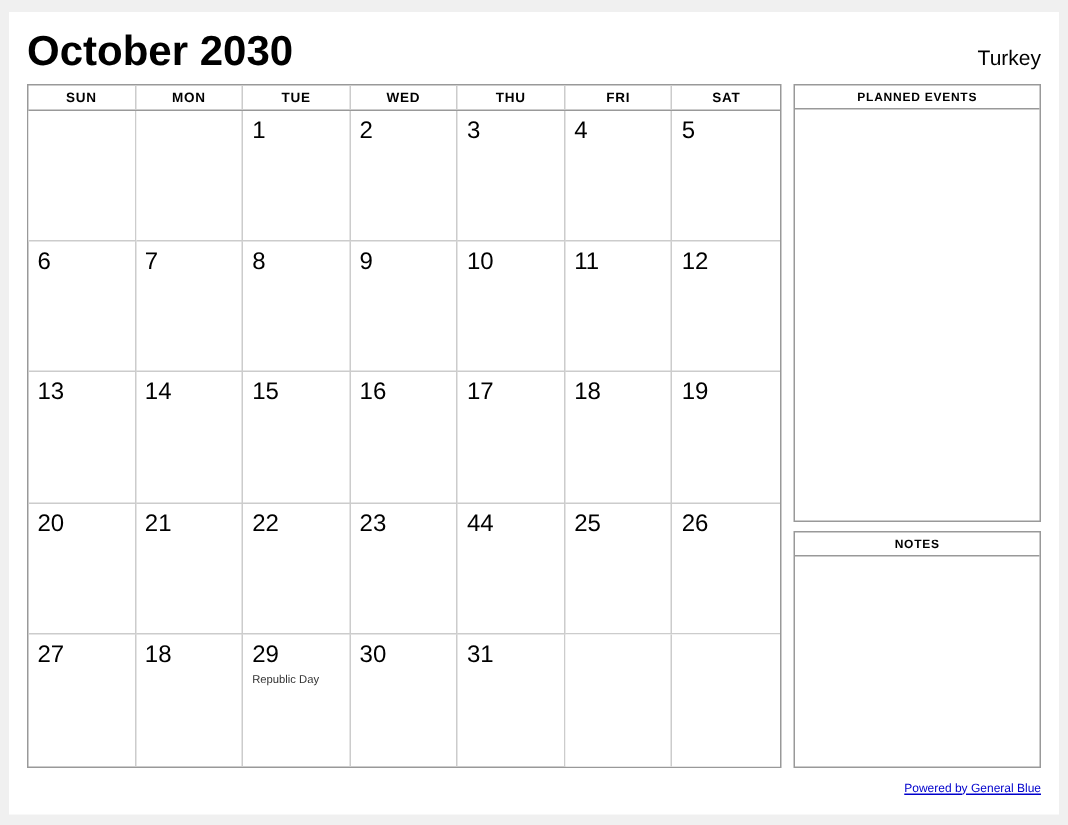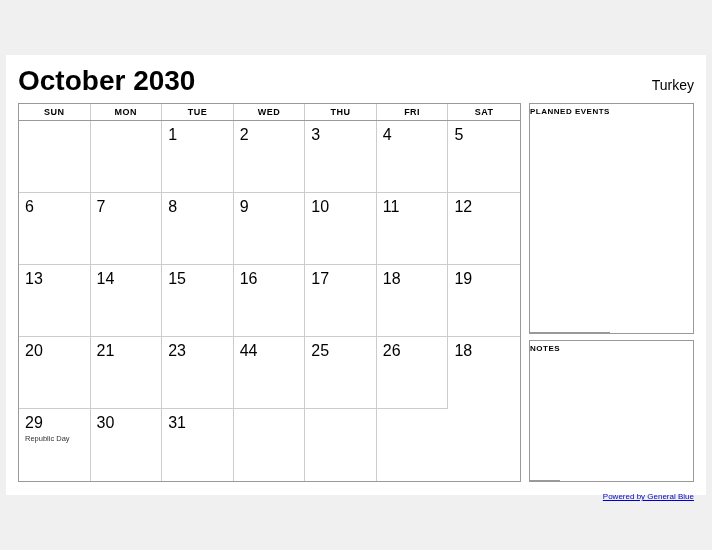--- a/index.html
+++ b/index.html
@@ -8,21 +8,21 @@
       display: flex;
       justify-content: center;
       align-items: center;
       width: 712px;
       height: 550px;
       font-family: Arial, sans-serif;
     }
     .page {
       background: #fff;
       width: 700px;
-      height: 440px;
+      height: 535px;
       padding: 10px 12px;
       display: flex;
       flex-direction: column;
     }
     .header-row {
       display: flex;
       justify-content: space-between;
       align-items: baseline;
       margin-bottom: 6px;
     }
@@ -96,21 +96,21 @@
     }
     .right-section {
       display: flex;
       flex-direction: column;
       gap: 6px;
       width: 165px;
     }
     .side-box {
       border: 1px solid #999;
       display: flex;
-      flex-direction: row;
+      flex-direction: column;
     }
     .side-box-title {
       text-align: center;
       font-size: 8px;
       font-weight: bold;
       letter-spacing: 0.5px;
       padding: 3px 0;
       border-bottom: 1px solid #999;
     }
     .side-box-content {
@@ -214,30 +214,36 @@
           <div class="calendar-cell">
             <span class="cell-number">19</span>
           </div>
           <div class="calendar-cell">
             <span class="cell-number">20</span>
           </div>
           <div class="calendar-cell">
             <span class="cell-number">21</span>
           </div>
           <div class="calendar-cell">
+            <span class="cell-number">22</span>
+          </div>
+          <div class="calendar-cell">
             <span class="cell-number">23</span>
           </div>
           <div class="calendar-cell">
             <span class="cell-number">44</span>
           </div>
           <div class="calendar-cell">
             <span class="cell-number">25</span>
           </div>
           <div class="calendar-cell">
             <span class="cell-number">26</span>
+          </div>
+          <div class="calendar-cell last-row">
+            <span class="cell-number">27</span>
           </div>
           <div class="calendar-cell last-row">
             <span class="cell-number">18</span>
           </div>
           <div class="calendar-cell last-row">
             <span class="cell-number">29</span>
             <span class="cell-event">Republic Day</span>
           </div>
           <div class="calendar-cell last-row">
             <span class="cell-number">30</span>

